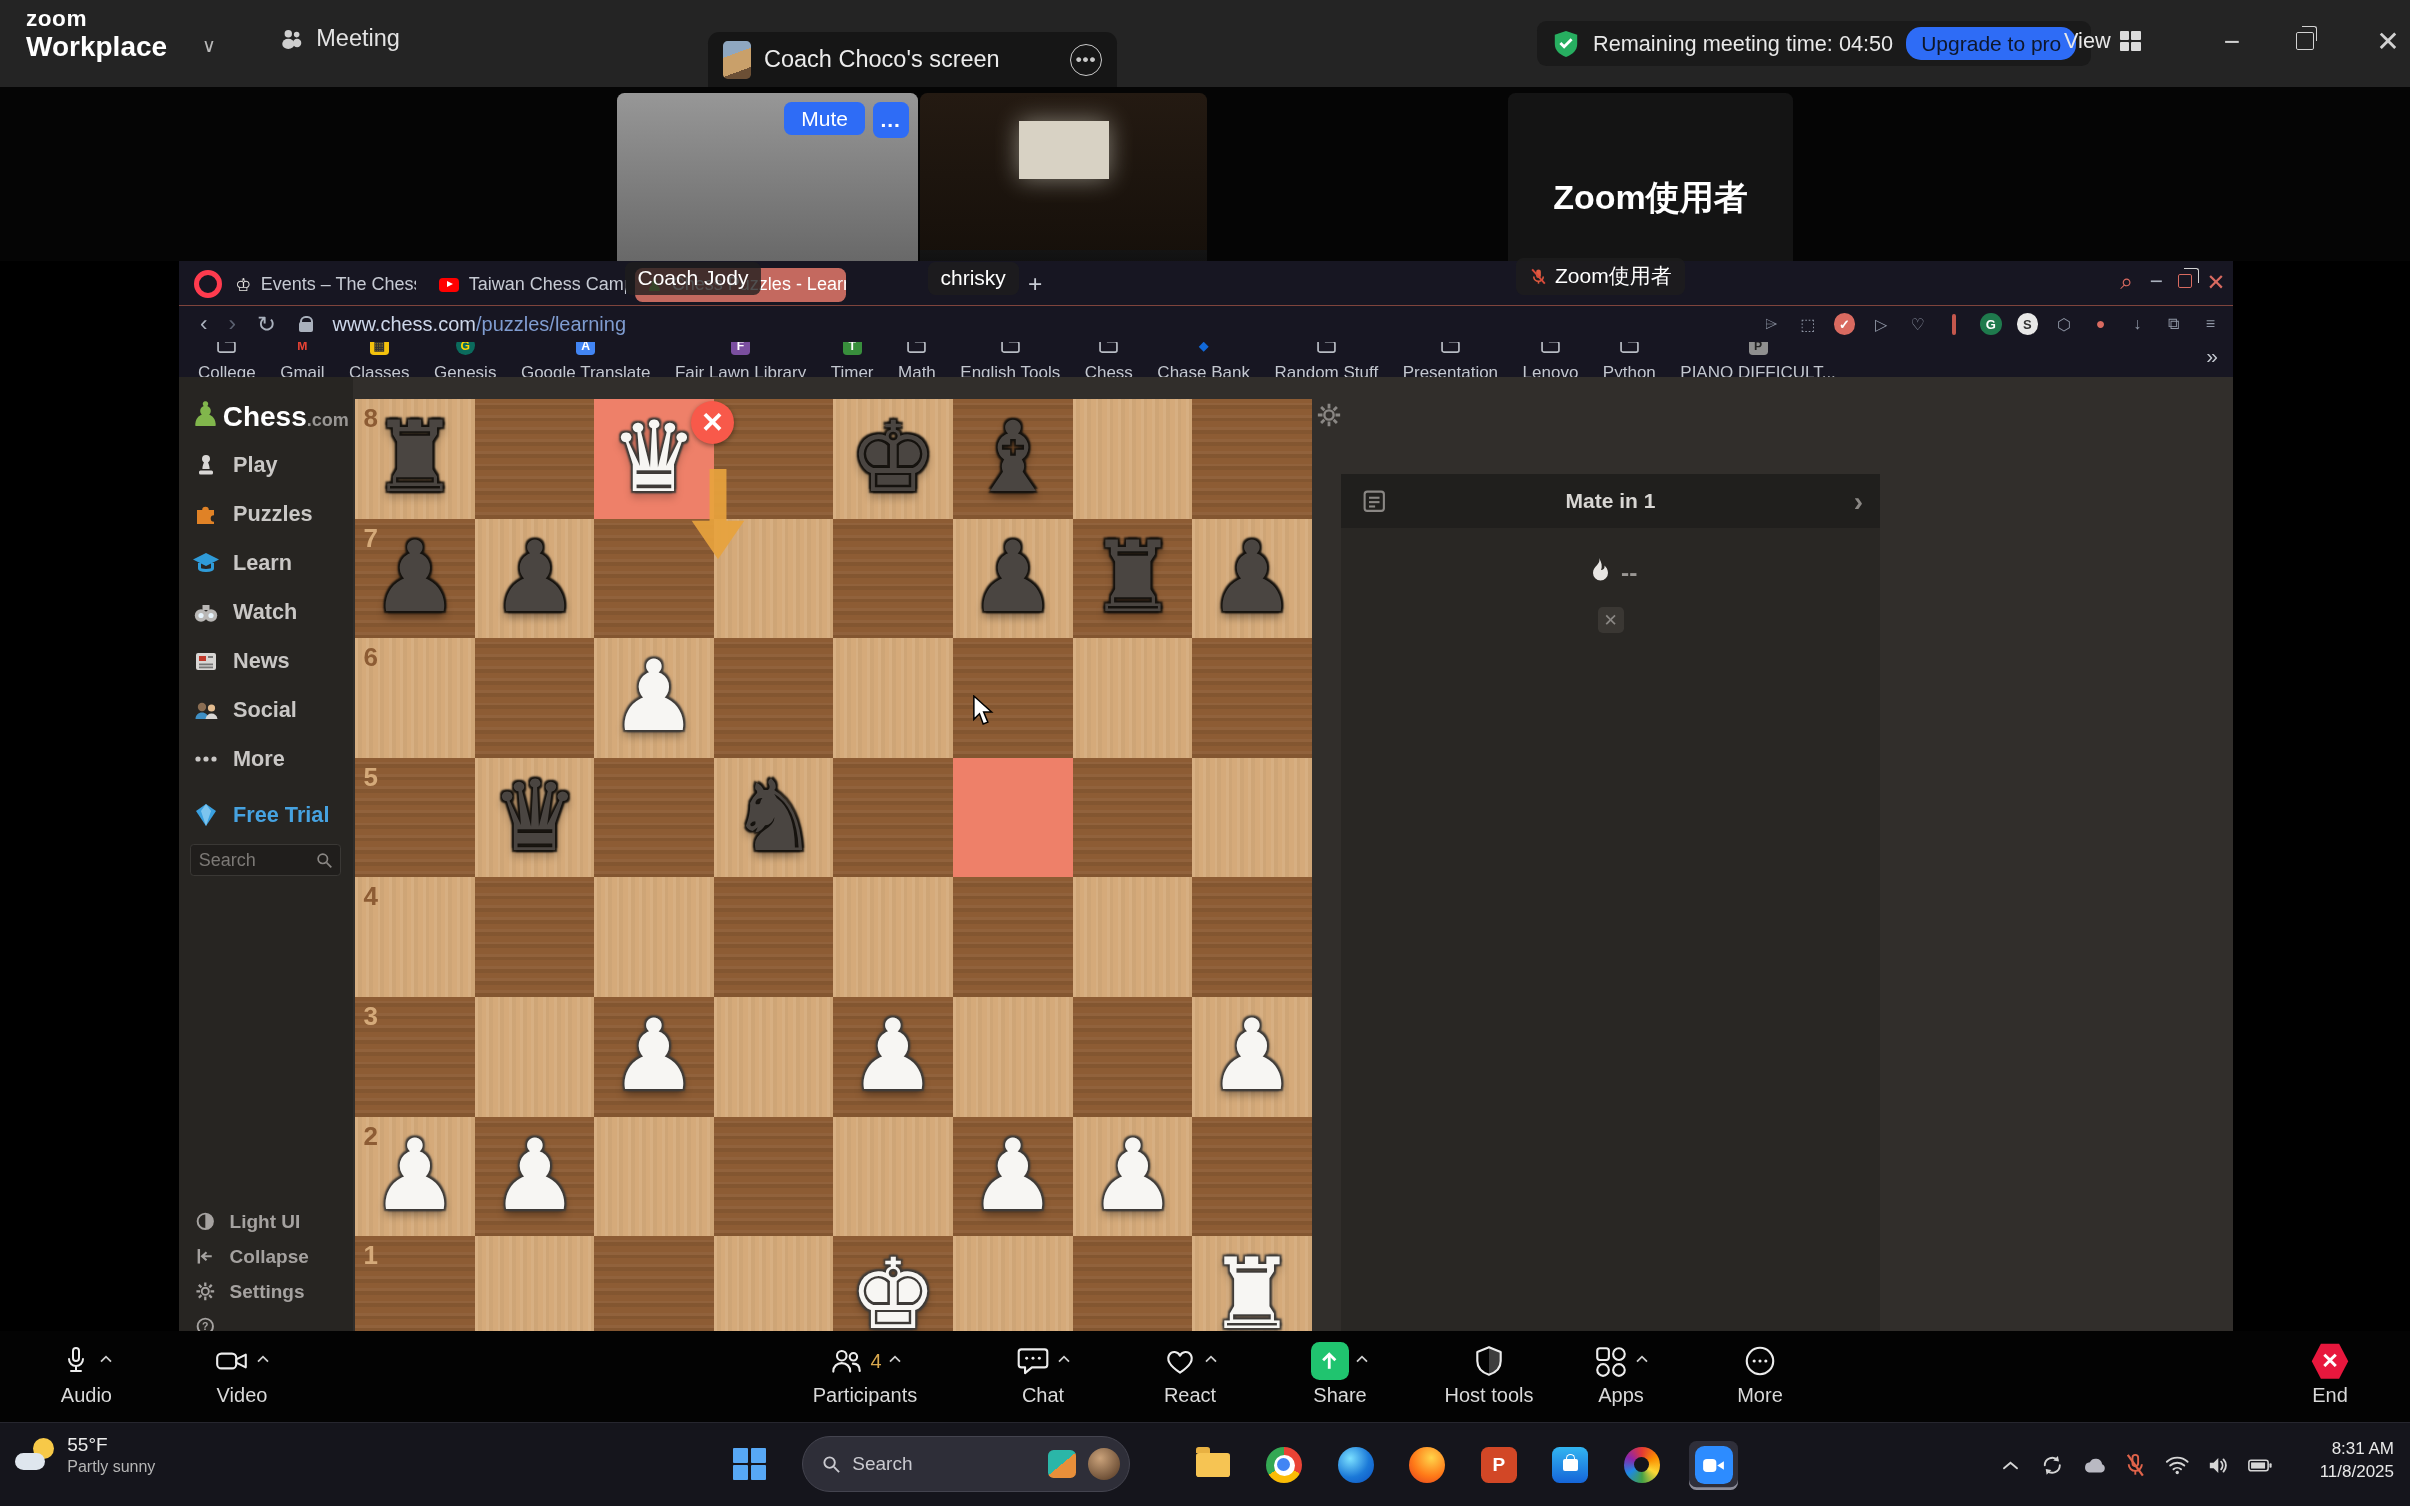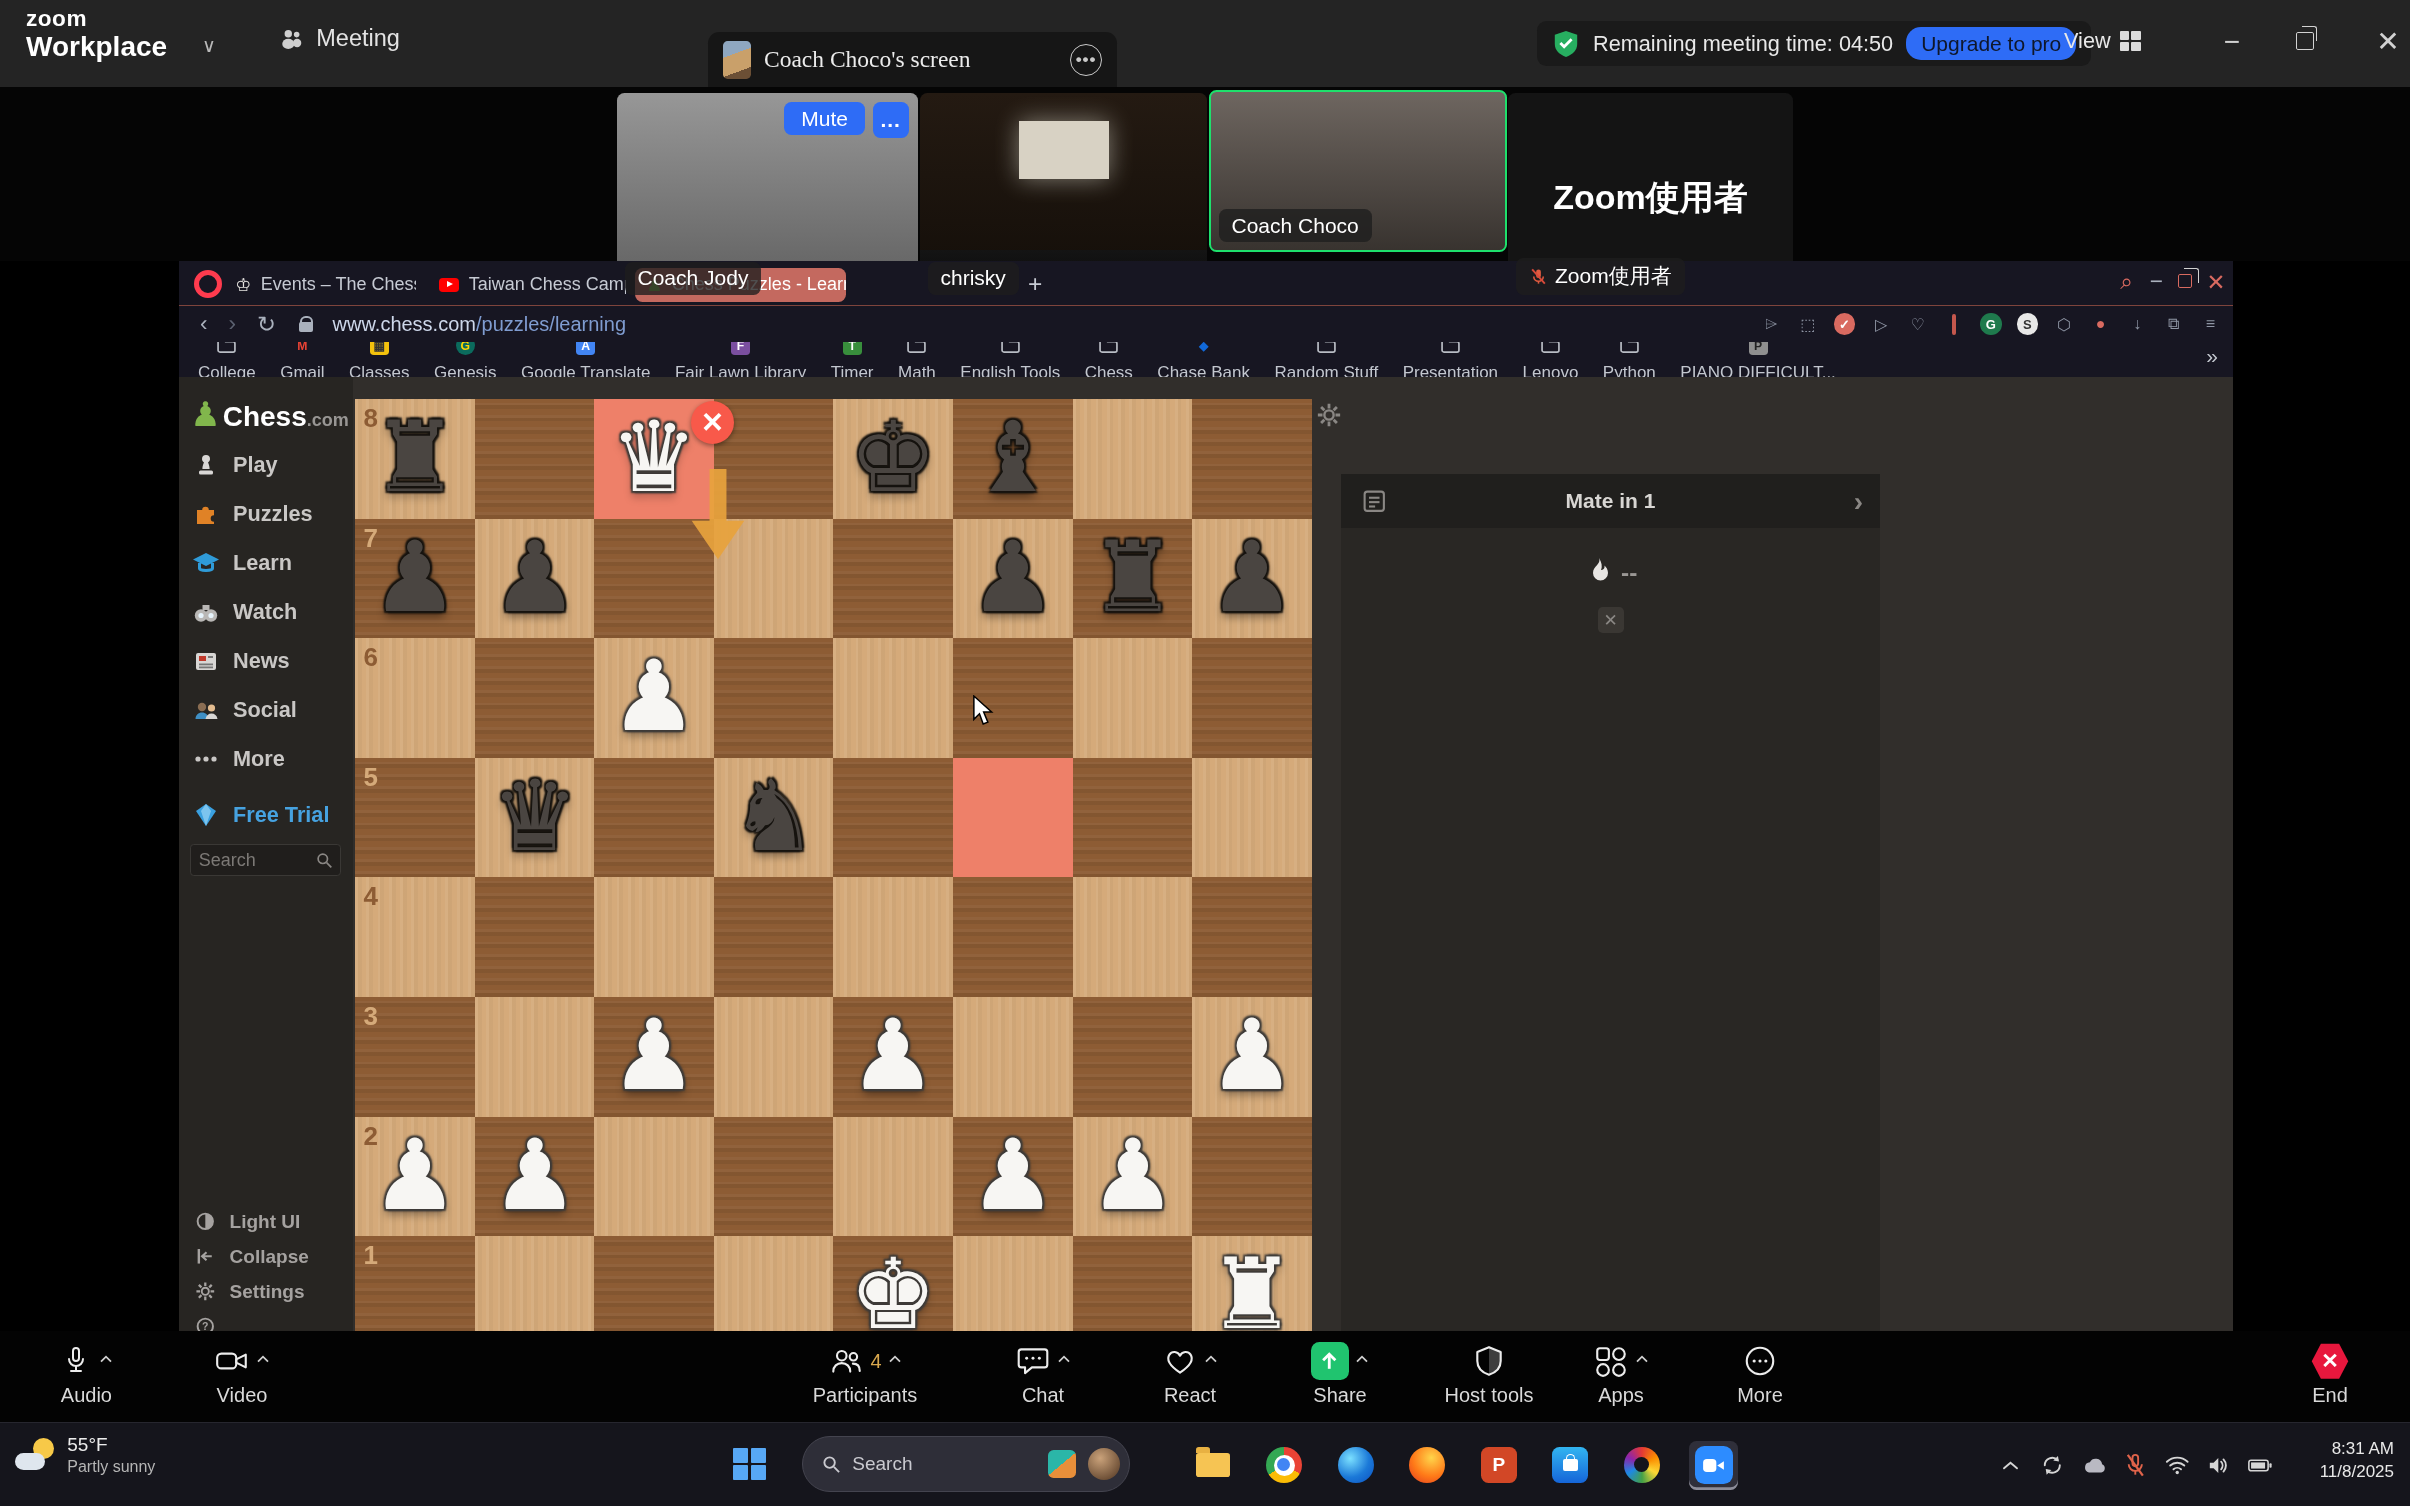--- a/index.html
+++ b/index.html
@@ -8,21 +8,21 @@
 
   
   #titlebar{position:absolute;left:0;top:0;width:2411px;height:87px;background:#242424;}
   .zlogo{position:absolute;left:26px;top:7.5px;color:#fff;line-height:1;}
   .zlogo .l1{font-size:22.6px;font-weight:700;letter-spacing:0.5px;}
   .zlogo .l2{font-size:28px;font-weight:700;margin-top:2.8px;}
   .zlogo-chev{position:absolute;left:202px;top:34px;color:#b9b9b9;font-size:19px;}
   .meeting-tab{position:absolute;left:279px;top:24.5px;display:flex;align-items:flex-end;gap:11.3px;color:#e3e3e3;font-size:23.5px;}
   .screen-tab{position:absolute;left:708px;top:32px;width:409px;height:55px;background:#161616;border-radius:11.3px 11.3px 0 0;display:flex;align-items:center;gap:13px;padding:0 15px;box-sizing:border-box;}
   .tab-avatar{width:28px;height:38px;border-radius:4.7px;background:linear-gradient(160deg,#8fa7c0 0 35%,#c9a06a 35% 75%,#6b4f35 75%);}
-  .screen-tab .t{color:#ececec;font-size:23.5px;white-space:nowrap;flex:1;font-family:Liberation Serif, serif;}
+  .screen-tab .t{color:#ececec;font-size:23.5px;white-space:nowrap;flex:1;}
   .ellipsis-circle{width:30px;height:30px;border:1.9px solid #c9c9c9;border-radius:50%;color:#c9c9c9;font-size:17px;font-weight:700;display:flex;align-items:center;justify-content:center;letter-spacing:0.9px;}
   .meet-info{position:absolute;left:1537px;top:21px;height:45px;background:#1a1a1a;border-radius:9.4px;display:flex;align-items:center;gap:13px;padding:0 15px;}
   .meet-info .txt{color:#e8e8e8;font-size:21.7px;}
   .upgrade-pill{background:var(--c-upgrade,#2e6cf6);color:#0f172a;font-size:21px;padding:4.7px 15px;border-radius:15px;white-space:nowrap;}
   .view-group{position:absolute;left:2064px;top:28px;display:flex;align-items:center;gap:9.4px;color:#e8e8e8;font-size:21.7px;}
   .grid-ico{display:inline-grid;grid-template-columns:9.4px 9.4px;grid-gap:1.9px;}
   .grid-ico i{width:9.4px;height:9.4px;background:#dcdcdc;border-radius:0.9px;}
   .win-btn{position:absolute;top:24.5px;color:#d2d2d2;font-size:28px;line-height:34px;width:38px;text-align:center;}
   .ic-restore{position:absolute;top:32px;width:16px;height:16px;border:1.9px solid #d2d2d2;border-radius:1.9px;}
   .ic-restore:before{content:'';position:absolute;top:-6.6px;left:4.7px;width:14px;height:14px;border:1.9px solid #d2d2d2;border-left:none;border-bottom:none;border-radius:0 2.8px 0 0;}
@@ -221,24 +221,20 @@
     <span class="sil sil-jody"><span class="head"></span><span class="body"></span></span>
     <span class="vbtn mute">Mute</span>
     <span class="vbtn dots">...</span>
     <span class="nametag">Coach Jody</span>
   </div>
   <div class="vtile tile-chrisky">
     <span class="proj-screen"></span>
     <span class="table-dark"></span>
     <span class="nametag">chrisky</span>
   </div>
-  <div class="vtile tile-choco">
-    <span class="sil sil-choco"><span class="head"></span><span class="body"></span></span>
-    <span class="nametag">Coach Choco</span>
-  </div>
   <div class="vtile tile-user">
     <span class="user-center">Zoom使用者</span>
     <span class="nametag">
       <svg class="mic-muted-svg" viewBox="0 0 24 24">
           <rect x="9" y="3" width="6" height="11" rx="3" fill="#e05a3f"></rect>
           <path d="M6 12a6 6 0 0 0 12 0" stroke="#e05a3f" stroke-width="2" fill="none"></path>
           <line x1="12" y1="18" x2="12" y2="21" stroke="#e05a3f" stroke-width="2"></line>
           <line x1="4" y1="3" x2="20" y2="21" stroke="#d84a3a" stroke-width="2.4"></line>
         </svg>
       <span>Zoom使用者</span>

